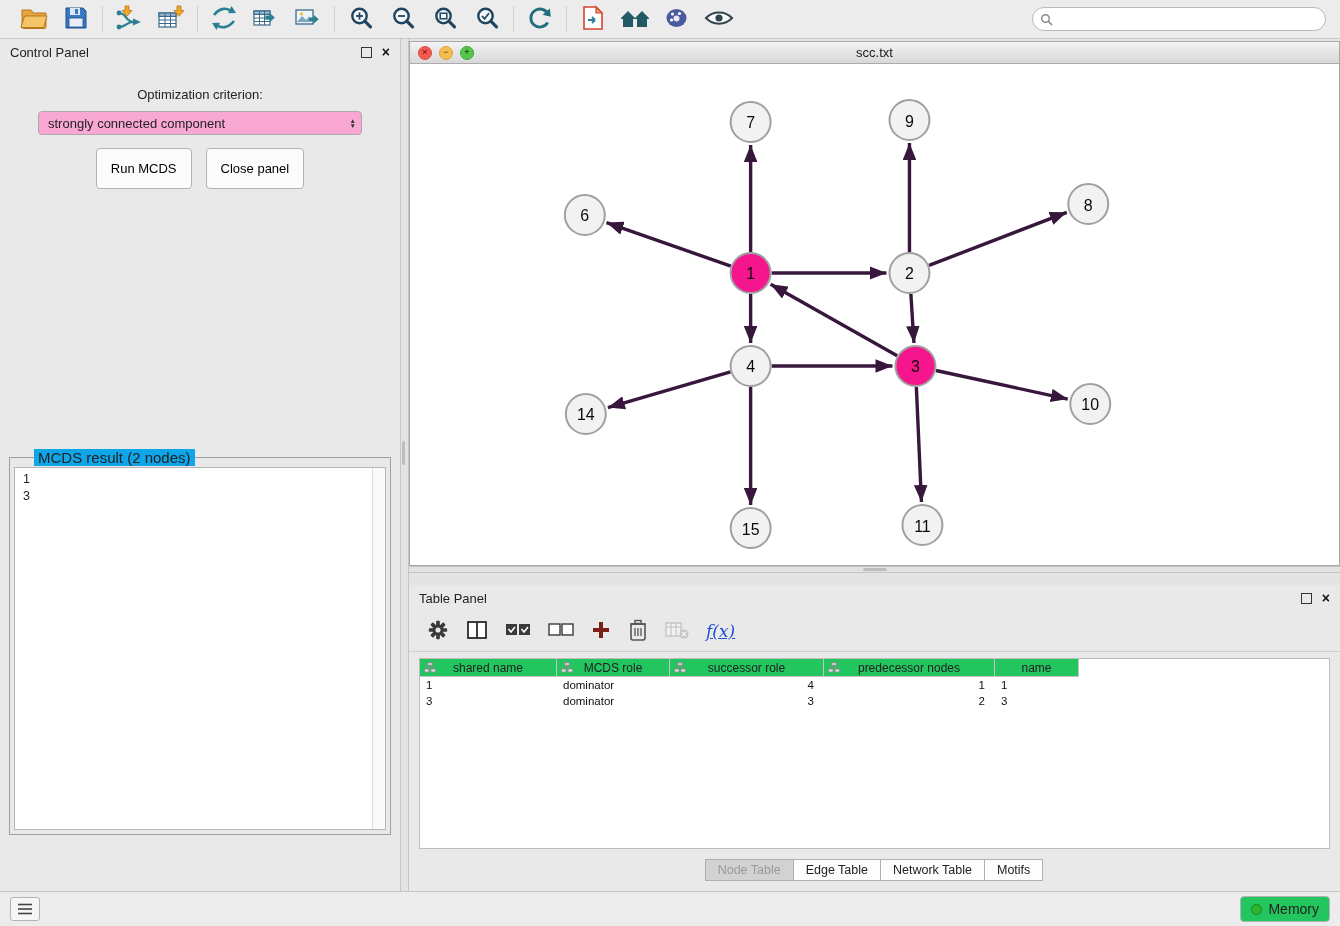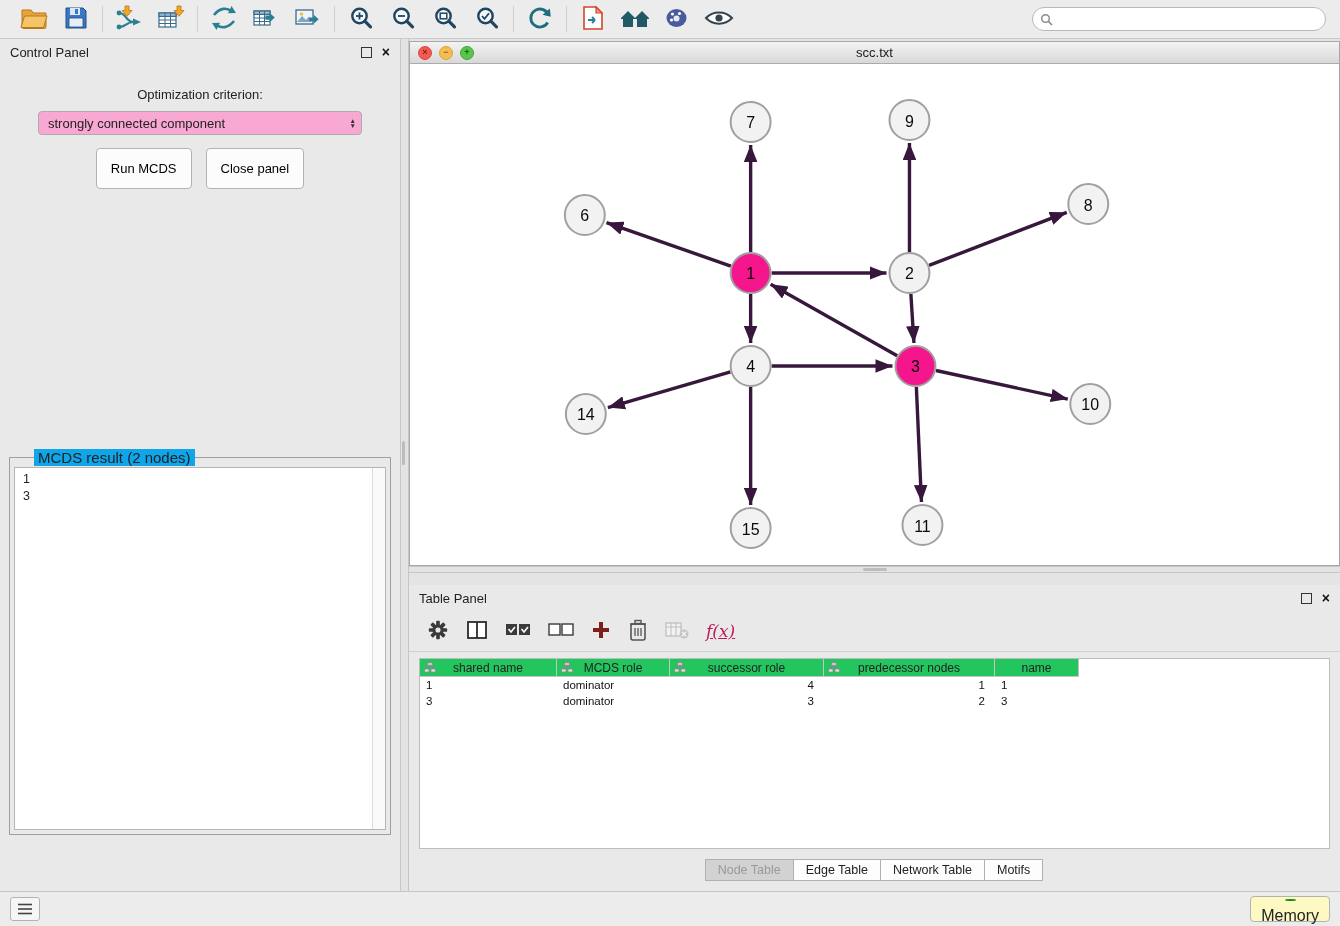--- a/index.html
+++ b/index.html
@@ -77,41 +77,41 @@
   .net-title{position:absolute;left:0;right:0;text-align:center;font-size:13px;color:#1a1a1a;}
   .canvas{flex:1;position:relative;background:#fff;overflow:hidden;}
   .canvas svg{position:absolute;inset:0;width:100%;height:100%;}
 
   
   .table-panel{flex:1;background:#e9e9e9;display:flex;flex-direction:column;min-height:0;margin-top:12px;}
   .tp-toolbar{height:40px;display:flex;align-items:center;gap:17px;padding:0 18px;
     border-bottom:1px solid #d0d0d0;flex:0 0 auto;}
   .tpi{display:flex;align-items:center;justify-content:center;}
   .fx-label{font-family:"DejaVu Serif","Liberation Serif",serif;font-style:italic;
-    font-size:17px;color:#be185d;text-decoration:underline;}
+    font-size:17px;color:#1d4ed8;text-decoration:underline;}
   .table-wrap{margin:6px 10px 0;flex:1;border:1px solid #bdbdbd;background:#fff;
     overflow:hidden;display:flex;flex-direction:column;min-height:0;}
   .thead{display:flex;height:18px;flex:0 0 auto;font-size:12px;color:#222;}
   .th{position:relative;display:flex;align-items:center;justify-content:center;
     background:#22c55e;border-right:1px solid #c4c4c4;border-bottom:1px solid #c4c4c4;box-sizing:border-box;}
   .th svg{position:absolute;left:4px;top:3px;}
   .th-fill{flex:1;background:#fff;}
   .tr{display:flex;height:16px;align-items:center;font-size:11.5px;color:#111;flex:0 0 auto;}
   .td{box-sizing:border-box;padding:0 6px;overflow:hidden;white-space:nowrap;}
   .td.num{text-align:right;padding-right:10px;}
   .tbody-fill{flex:1;background:#fff;}
   .tp-tabs-strip{height:42px;display:flex;align-items:center;justify-content:center;flex:0 0 auto;}
 
   
   .statusbar{height:34px;background:#ececec;border-top:1px solid #c6c6c6;
     display:flex;align-items:center;padding:0 10px;flex:0 0 auto;}
   .sb-left-btn{width:28px;height:22px;border:1px solid #b3b3b3;border-radius:3px;background:#f6f6f6;
     display:flex;align-items:center;justify-content:center;}
   .mem-btn{margin-left:auto;display:flex;align-items:center;gap:6px;border:1px solid #b3b3b3;
-    border-radius:4px;background:#fef9c3;padding:2px 10px;font-size:16px;height:20px;flex-direction:column;}
+    border-radius:4px;background:#22c55e;padding:2px 10px;font-size:14px;height:20px;}
   .mem-dot{width:9px;height:9px;border-radius:50%;background:#2db52d;border:1px solid #1d8a1d;}
 
   .w137{width:137px;flex:0 0 auto;} .w113{width:113px;flex:0 0 auto;}
   .w154{width:154px;flex:0 0 auto;} .w171{width:171px;flex:0 0 auto;}
   .w84{width:84px;flex:0 0 auto;}
 </style>
 </head>
 <body>
 
 <div class="app">

